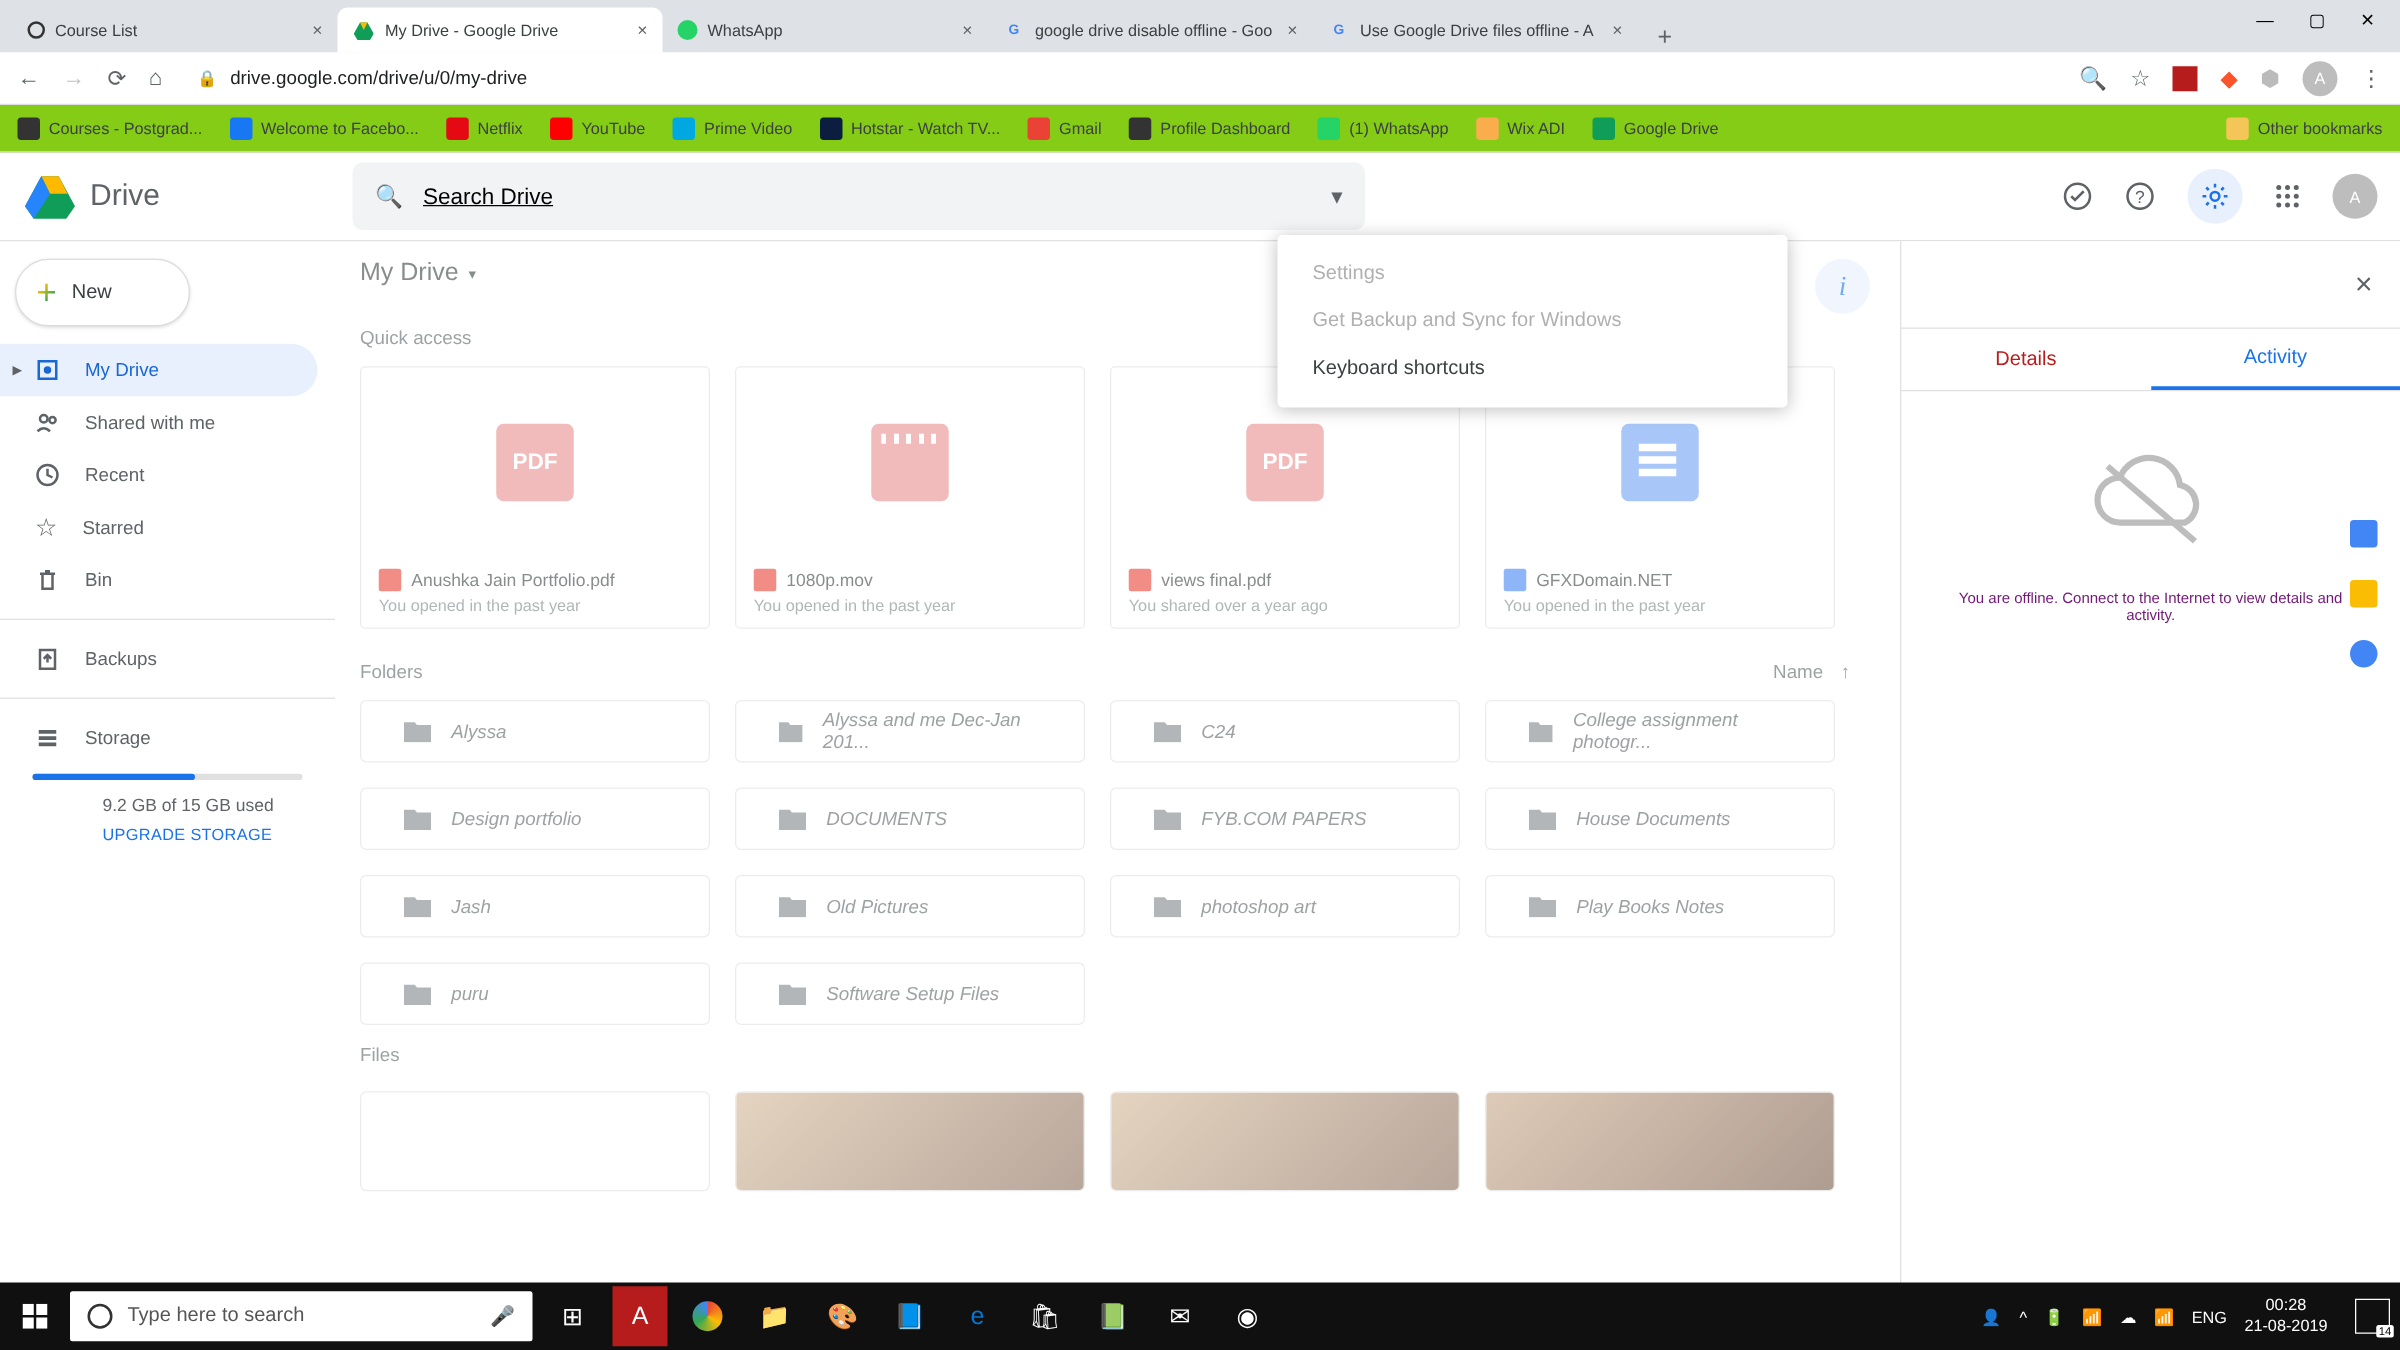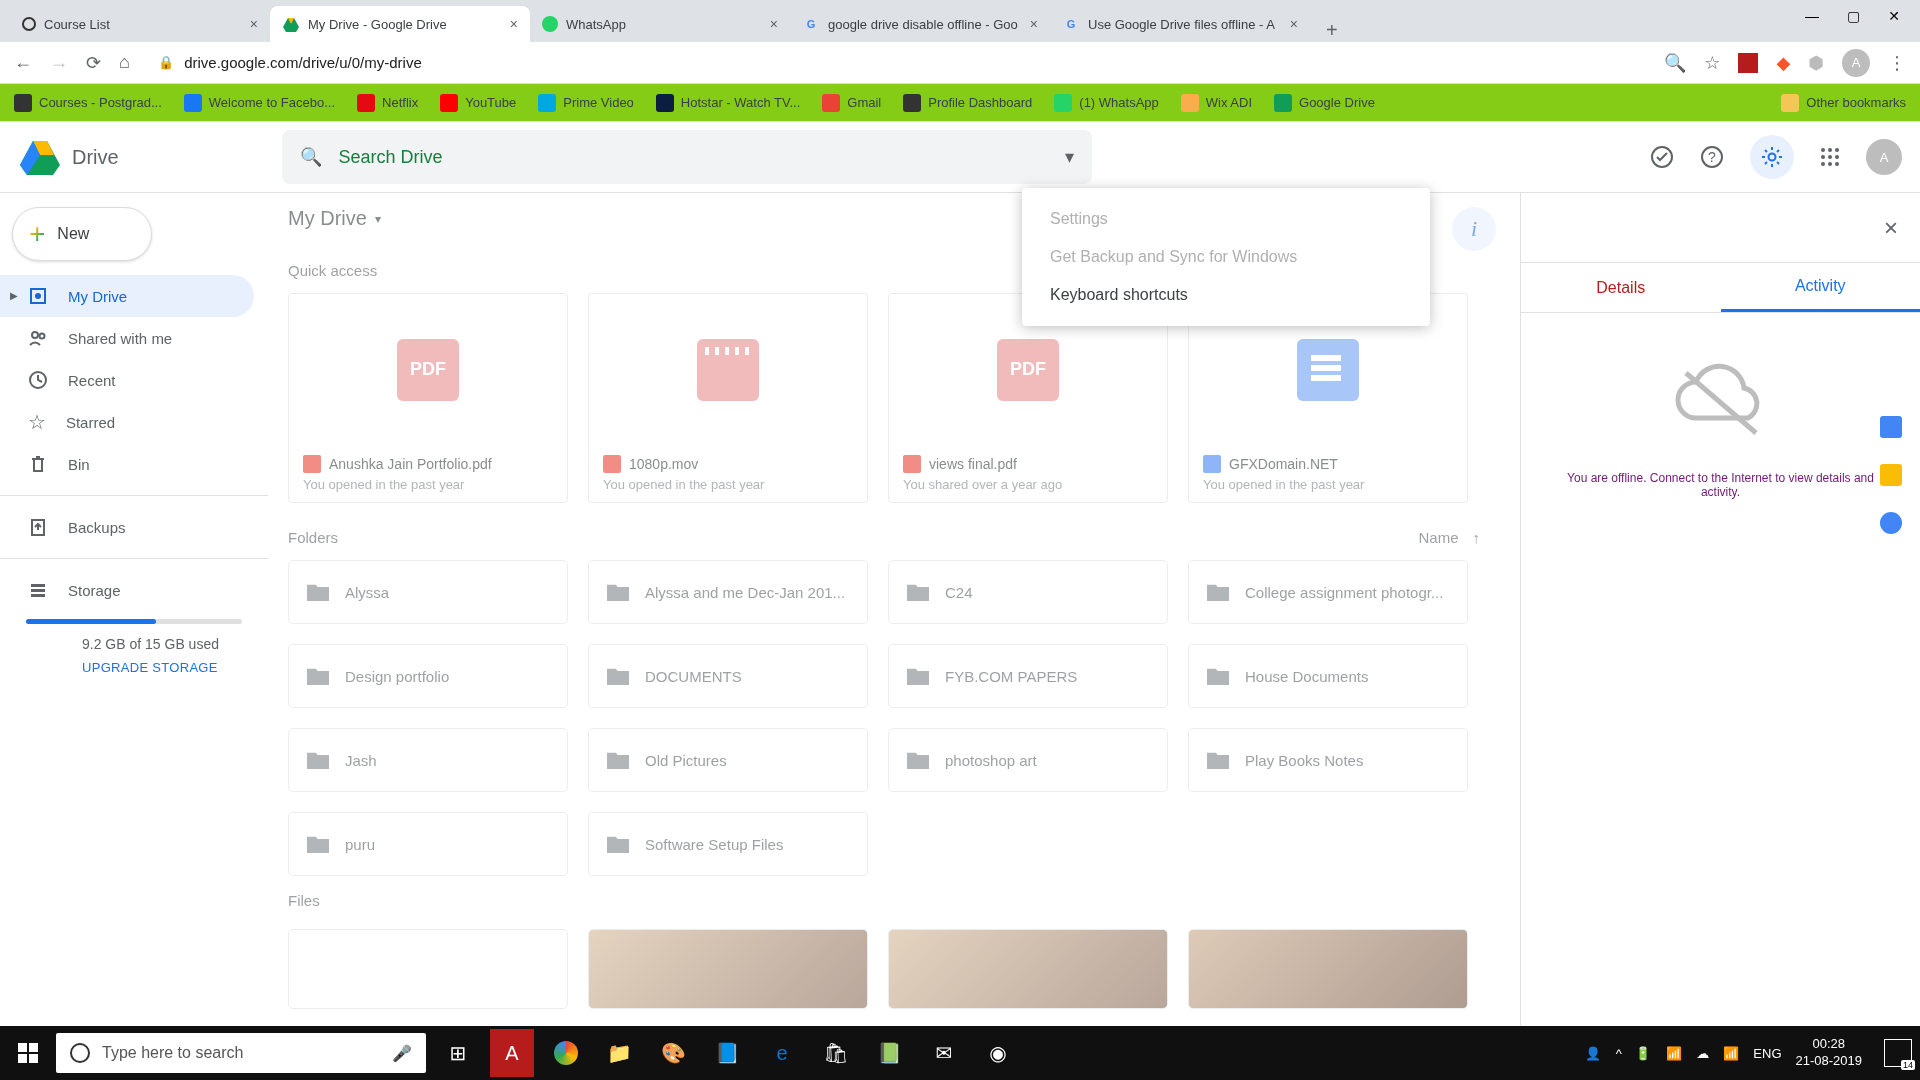--- a/index.html
+++ b/index.html
@@ -20,21 +20,21 @@
 .addrbar .right-icons { display: flex; gap: 18px; align-items: center; color:#5f6368; font-size:18px; }
 .avatar { width:28px; height:28px; border-radius:50%; background:#bdbdbd; color:#fff; display:flex; align-items:center; justify-content:center; font-size:13px; }
 
 .bookbar { height: 38px; background: #84cc16; display: flex; align-items: center; padding: 0 14px; gap: 22px; border-bottom: 1px solid #ddd; font-size: 13px; color:#3c4043; }
 .bookbar .bm { display:flex; align-items:center; gap:7px; }
 .bm-ico { width:18px; height:18px; border-radius:3px; display:inline-block; }
 
 
 .drive-header { height: 70px; display: flex; align-items: center; padding: 0 18px; gap: 14px; }
 .drive-logo { display:flex; align-items:center; gap:10px; width: 250px; }
-.drive-title { font-size: 20px; color:#5f6368; }
+.drive-title { font-size: 24px; color:#5f6368; }
 .searchbox { flex: 0 0 810px; height:54px; background:#f1f3f4; border-radius: 8px; display:flex; align-items:center; padding: 0 18px; color:#5f6368; gap:16px; font-size:18px; }
 .searchbox .dd { margin-left:auto; }
 .hdr-right { margin-left:auto; display:flex; align-items:center; gap: 26px; color:#5f6368; font-size:22px; position:relative; }
 .gear-active { width:44px; height:44px; border-radius:50%; background:#e8f0fe; display:flex; align-items:center; justify-content:center; color:#1a73e8; }
 
 .app-body { display:flex; height: calc(1080px - 42px - 42px - 38px - 70px - 54px); border-top:1px solid #e0e0e0; position:relative; }
 
 
 .sidebar { width: 268px; padding-top: 10px; }
 .new-btn { margin: 4px 12px 14px; width: 140px; height:54px; border:1px solid #dadce0; border-radius: 28px; background:#fff; display:flex; align-items:center; gap:12px; padding-left:16px; font-size:16px; color:#3c4043; box-shadow: 0 1px 3px rgba(0,0,0,.15); }
@@ -64,21 +64,21 @@
 .qa-name { font-size:14px; color:#3c4043; display:flex; align-items:center; gap:8px; }
 .qa-sub { font-size:13px; color:#80868b; margin-top:4px; }
 .mini-ico { width:18px; height:18px; border-radius:2px; display:inline-block; }
 .mini-pdf { background:#ea4335; }
 .mini-vid { background:#ea4335; }
 .mini-doc { background:#4285f4; }
 
 .toolbar-row { display:flex; align-items:center; margin: 26px 0 14px; }
 .toolbar-row .sort { margin-left:auto; display:flex; align-items:center; gap:14px; color:#5f6368; font-size:15px; margin-right:30px; }
 .folder-grid { display:grid; grid-template-columns: repeat(4, 280px); gap:20px; }
-.folder-card { height:64px; border:1px solid #e0e0e0; border-radius:5px; display:flex; align-items:center; gap:16px; padding:0 18px; font-size:15px; color:#5f6368; }
+.folder-card { height:50px; border:1px solid #e0e0e0; border-radius:5px; display:flex; align-items:center; gap:16px; padding:0 34px; font-size:15px; color:#5f6368;font-style:italic; }
 .folder-ico { width:22px; height:18px; background:#80868b; clip-path: polygon(0 10%, 40% 10%, 48% 22%, 100% 22%, 100% 100%, 0 100%); }
 
 .file-grid { display:grid; grid-template-columns: repeat(4, 280px); gap:20px; margin-top:20px;}
 .file-card { height:80px; border:1px solid #e0e0e0; border-radius:5px; background:linear-gradient(135deg,#d4b896,#8a6d5a); }
 
 
 .details-panel { width: 400px; border-left:1px solid #e0e0e0; background:#fff; position:relative; }
 .details-head { height:70px; border-bottom:1px solid #e0e0e0; display:flex; align-items:center; justify-content:flex-end; padding-right:22px; }
 .details-close { font-size:24px; color:#5f6368; }
 .tabs { display:flex; height:50px; border-bottom:1px solid #e0e0e0; }
@@ -232,21 +232,21 @@
   <div class="drive-logo">
     <svg width="44" height="40">
       <polygon points="15,4 29,4 42,28 35,38 9,38 2,28" fill="#0f9d58"></polygon>
       <polygon points="15,4 29,4 36,18 22,18" fill="#ffba00"></polygon>
       <polygon points="2,28 9,38 22,18 15,4" fill="#2684fc"></polygon>
     </svg>
     <span class="drive-title">Drive</span>
   </div>
   <div class="searchbox">
     <span>🔍</span>
-    <span style="color:#15803d;">Search Drive</span>
+    <span style="color:#000000;text-decoration:underline;">Search Drive</span>
     <span class="dd">▾</span>
   </div>
   <div class="hdr-right">
     <span>
       <svg width="24" height="24">
           <circle cx="12" cy="12" r="10" fill="none" stroke="#5f6368" stroke-width="2"></circle>
           <path d="M7 12 l3 3 l7-7" fill="none" stroke="#5f6368" stroke-width="2"></path>
         </svg>
     </span>
     <span>

